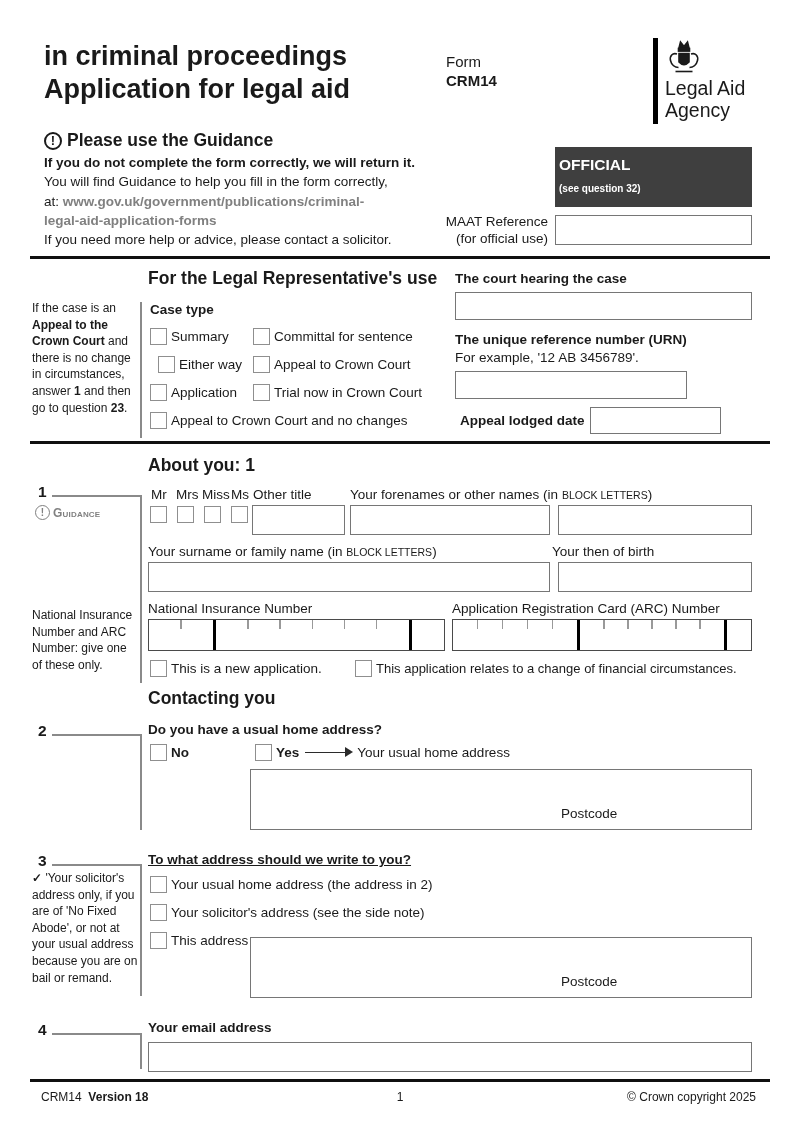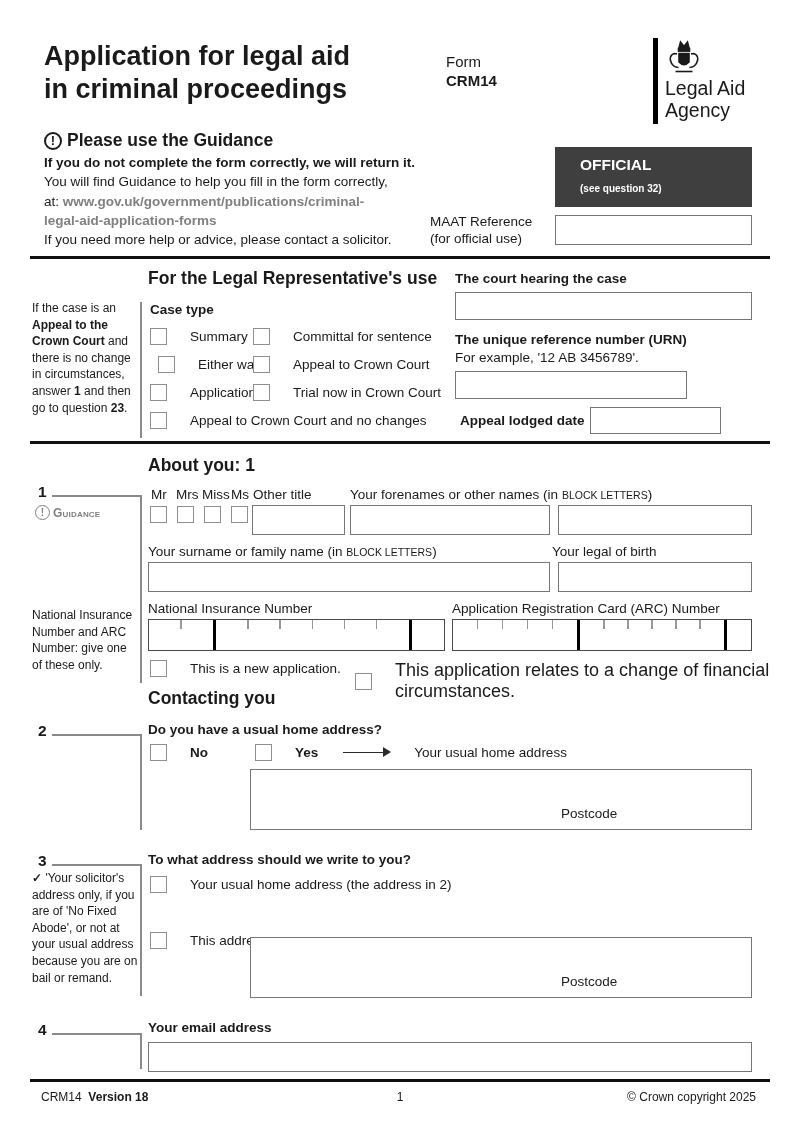--- a/index.html
+++ b/index.html
@@ -1,55 +1,55 @@
 <!DOCTYPE html>
 <html><head>
 <meta charset="utf-8">
 <style>
   html,body{margin:0;padding:0;background:#fff;}
   #page{position:relative;width:800px;height:1130px;background:#fff;overflow:hidden;
         font-family:"Liberation Sans",sans-serif;color:#1a1a1a;}
   .abs{position:absolute;}
   .b{font-weight:bold;}
   .t14{font-size:13.5px;}
-  .t13{font-size:18px;}
+  .t13{font-size:13px;}
   .t12{font-size:12px;line-height:16.6px;}
   .h18{font-size:17.5px;font-weight:bold;}
   .gray{color:#808080;}
   .input{position:absolute;border:1.5px solid #767676;background:#fff;box-sizing:border-box;}
   .cb{display:inline-block;flex:none;width:17px;height:17px;border:1.6px solid #8f8f8f;background:#fff;box-sizing:border-box;}
-  .row{display:flex;align-items:center;gap:23px;}
+  .row{display:flex;align-items:center;gap:4px;}
   .hr{position:absolute;left:30px;width:740px;height:3px;background:#101010;}
   .gline{position:absolute;background:#8a8a8a;}
   .excl{display:inline-flex;flex:none;width:18px;height:18px;border:2px solid #1a1a1a;border-radius:50%;
         align-items:center;justify-content:center;font-weight:bold;font-size:13px;box-sizing:border-box;}
   .excl.sm{width:15px;height:15px;border:1.8px solid #808080;color:#808080;font-size:10px;}
   .smallcaps{font-variant:small-caps;letter-spacing:.2px;}
   .caps{font-size:10.5px;}
   .arrow{position:relative;display:inline-block;flex:none;width:46px;height:1.6px;background:#2b2b2b;margin:0 2px;}
   .arrow:after{content:"";position:absolute;right:-2px;top:-4.4px;width:0;height:0;
         border-left:8px solid #2b2b2b;border-top:5px solid transparent;border-bottom:5px solid transparent;}
   .comb{position:absolute;display:flex;border:1.8px solid #4a4a4a;background:#fff;box-sizing:border-box;}
   .comb-g{display:flex;}
   .comb-g + .comb-g{border-left:3px solid #000;}
   .comb-c{flex:1;position:relative;}
   .comb-c + .comb-c:before{content:"";position:absolute;left:-1px;top:0;width:1.6px;height:9px;background:#999;}
   .official{position:absolute;left:555px;top:147px;width:197px;height:60px;background:#3f3f3f;color:#fff;
-        box-sizing:border-box;padding:9px 25px;}
+        box-sizing:border-box;padding:9px 4px;}
   .postcode{position:absolute;left:310px;top:36px;font-size:13.5px;}
   .sidenote{font-size:12px;line-height:16.6px;}
 </style>
 </head>
 <body>
 
 <div id="page">
 
   <div class="abs b" style="left:44px;top:40px;font-size:27px;line-height:33px;">
+    <div>in criminal proceedings</div>
     <div>Application for legal aid</div>
-    <div>in criminal proceedings</div>
   </div>
 
   <div class="abs" style="left:446px;top:52px;font-size:15px;line-height:19px;">
     <div>Form</div>
     <div class="b">CRM14</div>
   </div>
 
   <div class="abs" style="left:653px;top:38px;width:112px;height:86px;">
     <div class="abs" style="left:0;top:0;width:4.5px;height:86px;background:#000;"></div>
     <svg class="abs" style="left:13px;top:1px;" width="36" height="38" viewBox="0 0 36 38">
@@ -77,21 +77,21 @@
     <div>You will find Guidance to help you fill in the form correctly,</div>
     <div><span>at: </span><span class="b gray">www.gov.uk/government/publications/criminal-</span></div>
     <div class="b gray">legal-aid-application-forms</div>
     <div>If you need more help or advice, please contact a solicitor.</div>
   </div>
 
   <div class="official">
     <div class="b" style="font-size:15.5px;">OFFICIAL</div>
     <div class="b" style="font-size:10px;margin-top:9px;">(see question 32)</div>
   </div>
-  <div class="abs t14" style="left:430px;top:213px;width:118px;line-height:17px;">
+  <div class="abs t14" style="left:430px;top:213px;width:118px;text-align:right;line-height:17px;">
     <div>MAAT Reference</div>
     <div>(for official use)</div>
   </div>
   <div class="input" style="left:555px;top:215px;width:197px;height:30px;"></div>
 
   <div class="hr" style="top:256px;"></div>
 
   <div class="abs h18" style="left:148px;top:268px;">For the Legal Representative's use</div>
 
   <div class="abs sidenote" style="left:32px;top:300px;width:106px;">
@@ -165,21 +165,21 @@
   <span class="cb abs" style="left:177px;top:506px;"></span>
   <span class="cb abs" style="left:204px;top:506px;"></span>
   <span class="cb abs" style="left:231px;top:506px;"></span>
   <div class="input" style="left:252px;top:505px;width:93px;height:30px;"></div>
   <div class="input" style="left:350px;top:505px;width:200px;height:30px;"></div>
   <div class="input" style="left:558px;top:505px;width:194px;height:30px;"></div>
 
   <div class="abs t14" style="left:148px;top:544px;">
     <span>Your surname or family name (in </span><span class="caps">BLOCK LETTERS</span><span>)</span>
   </div>
-  <div class="abs t14" style="left:552px;top:544px;">Your legal of birth</div>
+  <div class="abs t14" style="left:552px;top:544px;">Your then of birth</div>
   <div class="input" style="left:148px;top:562px;width:402px;height:30px;"></div>
   <div class="input" style="left:558px;top:562px;width:194px;height:30px;"></div>
 
   <div class="abs sidenote" style="left:32px;top:607px;width:108px;">National Insurance Number and ARC Number: give one of these only.</div>
 
   <div class="abs t14" style="left:148px;top:601px;">National Insurance Number</div>
   <div class="abs t14" style="left:452px;top:601px;">Application Registration Card (ARC) Number</div>
 
   <div class="comb" style="left:148px;top:619px;width:297px;height:32px;">
     <div class="comb-g" style="flex:2;">
@@ -248,25 +248,29 @@
   <div class="input" style="left:250px;top:769px;width:502px;height:61px;">
     <span class="postcode">Postcode</span>
   </div>
 
   <div class="abs b" style="left:38px;top:852px;font-size:15.5px;">3</div>
   <div class="gline" style="left:52px;top:864px;width:88px;height:1.6px;"></div>
   <div class="gline" style="left:140px;top:864px;width:1.6px;height:132px;"></div>
   <div class="abs sidenote" style="left:32px;top:870px;width:108px;">
     <span class="b">✓</span><span> 'Your solicitor's address only, if you are of 'No Fixed Abode', or not at your usual address because you are on bail or remand.</span>
   </div>
-  <div class="abs b t14" style="left:148px;top:852px;">To what address should we write to you?</div>
+  <div class="abs b t14" style="left:148px;top:852px;text-decoration:underline;">To what address should we write to you?</div>
 
   <div class="abs row t14" style="left:150px;top:876px;">
     <span class="cb"></span>
     <span>Your usual home address (the address in 2)</span>
+  </div>
+  <div class="abs row t14" style="left:150px;top:904px;">
+    <span class="cb"></span>
+    <span>Your solicitor's address (see the side note)</span>
   </div>
   <div class="abs row t14" style="left:150px;top:932px;">
     <span class="cb"></span>
     <span>This address</span>
   </div>
   <div class="input" style="left:250px;top:937px;width:502px;height:61px;">
     <span class="postcode">Postcode</span>
   </div>
 
   <div class="abs b" style="left:38px;top:1021px;font-size:15.5px;">4</div>

